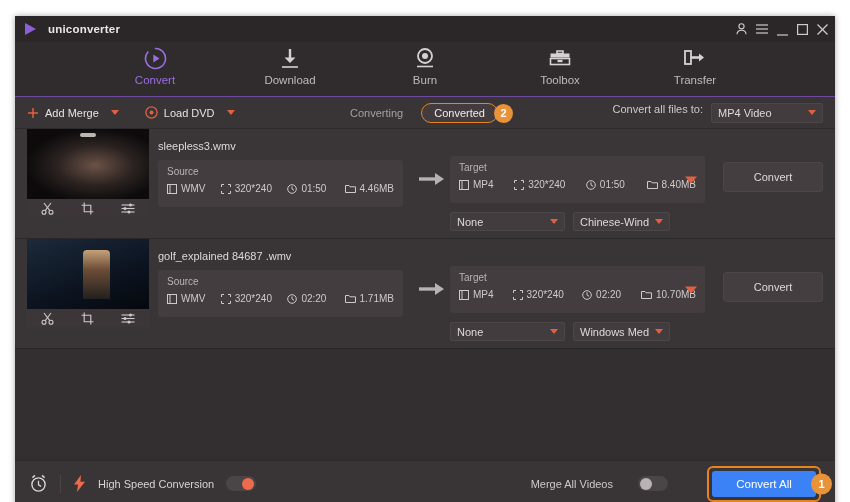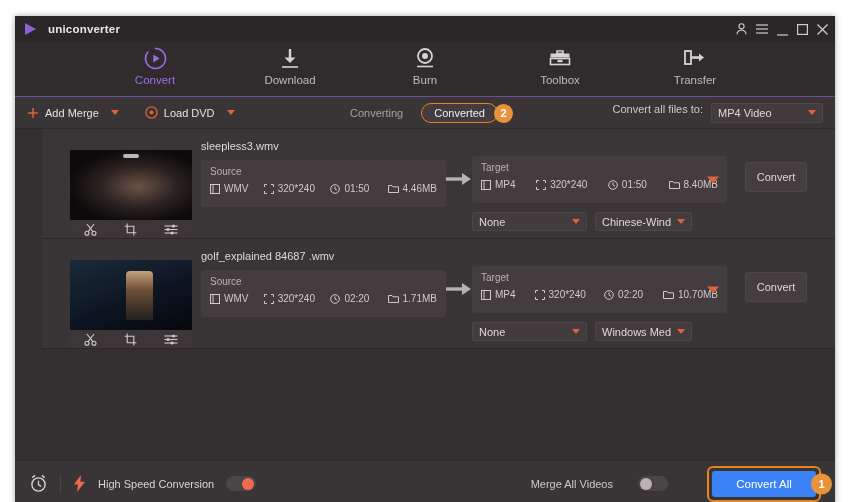--- a/index.html
+++ b/index.html
@@ -94,22 +94,22 @@
   .select {
     background: #433c3f; border: 1px solid #4d4649; border-radius: 2px;
     height: 20px; display: flex; align-items: center; padding: 0 6px;
     color: #ded9dc; font-size: 11px; cursor: pointer; gap: 6px;
   }
   .select .val { flex: 1; white-space: nowrap; overflow: hidden; }
 
   
   .list { height: 331px; background: #332f31; overflow: hidden; }
   .file-row {
-    height: 110px; display: flex; align-items: flex-end; padding: 0 28px;
-    border-bottom: 1px solid #2b2729; position: relative; margin-left: 27px;
+    height: 110px; display: flex; align-items: flex-start; padding: 0 12px;
+    border-bottom: 1px solid #2b2729; position: relative;
   }
   .file-row.r1 { background: #3a3537; }
   .file-row.r2 { background: #393436; }
 
   .thumb-wrap { width: 122px; height: 88px; position: relative; }
   .thumb {
     width: 122px; height: 70px; background: #0b0b0d; overflow: hidden; position: relative;
   }
   .thumb-a { background:
       radial-gradient(ellipse at 56% 52%, #6b5246 0%, #2a2220 40%, #0c0a0b 72%),

